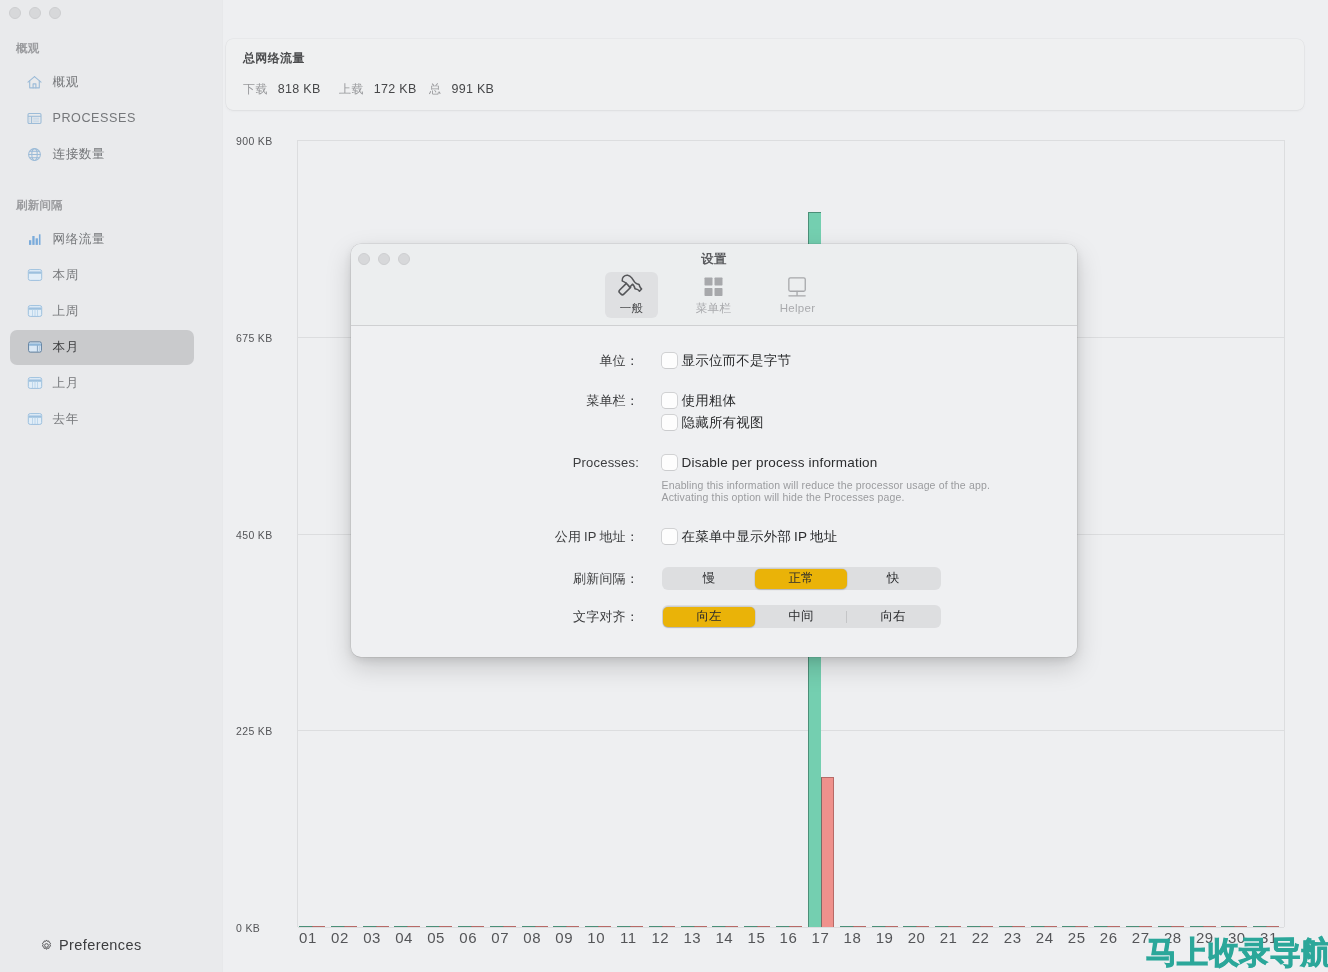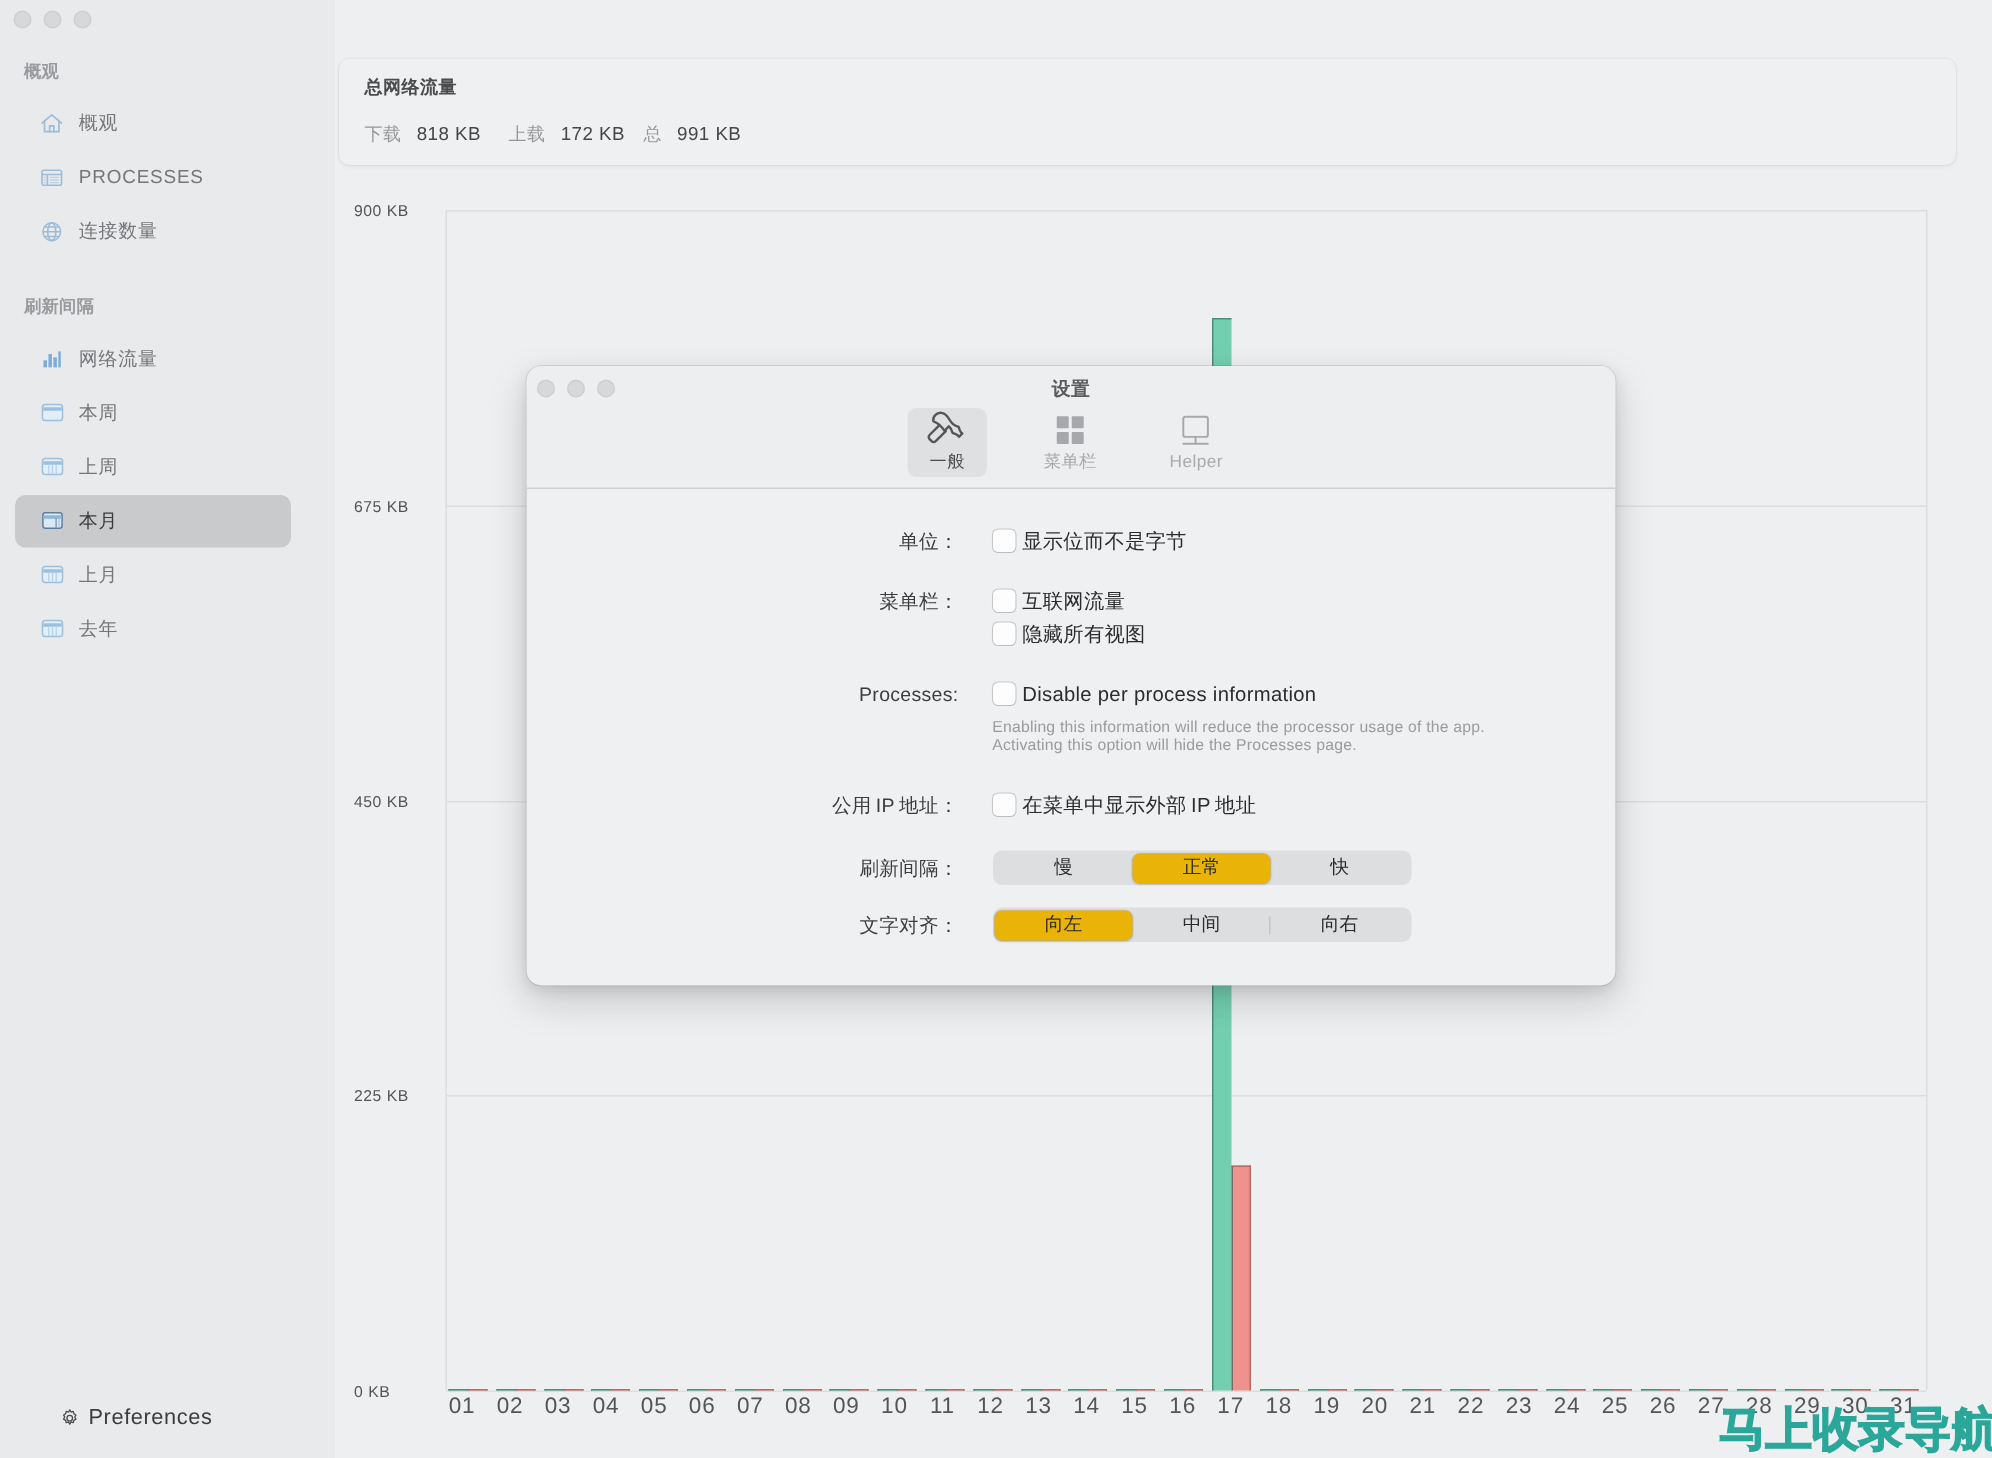--- a/index.html
+++ b/index.html
@@ -464,21 +464,21 @@
               <span class="cb"></span>
               <span class="cb-label">显示位而不是字节</span>
             </div>
           </div>
         </div>
         <div class="row" style="top:0">
           <div class="row-label" style="top:67px">菜单栏：</div>
           <div class="row-content" style="top:0">
             <div class="cb-line" style="top:66.5px">
               <span class="cb"></span>
-              <span class="cb-label">互联网流量</span>
+              <span class="cb-label">使用粗体</span>
             </div>
             <div class="cb-line" style="top:88.5px">
               <span class="cb"></span>
               <span class="cb-label">隐藏所有视图</span>
             </div>
           </div>
         </div>
         <div class="row" style="top:0">
           <div class="row-label" style="top:129px">Processes:</div>
           <div class="row-content" style="top:0">

